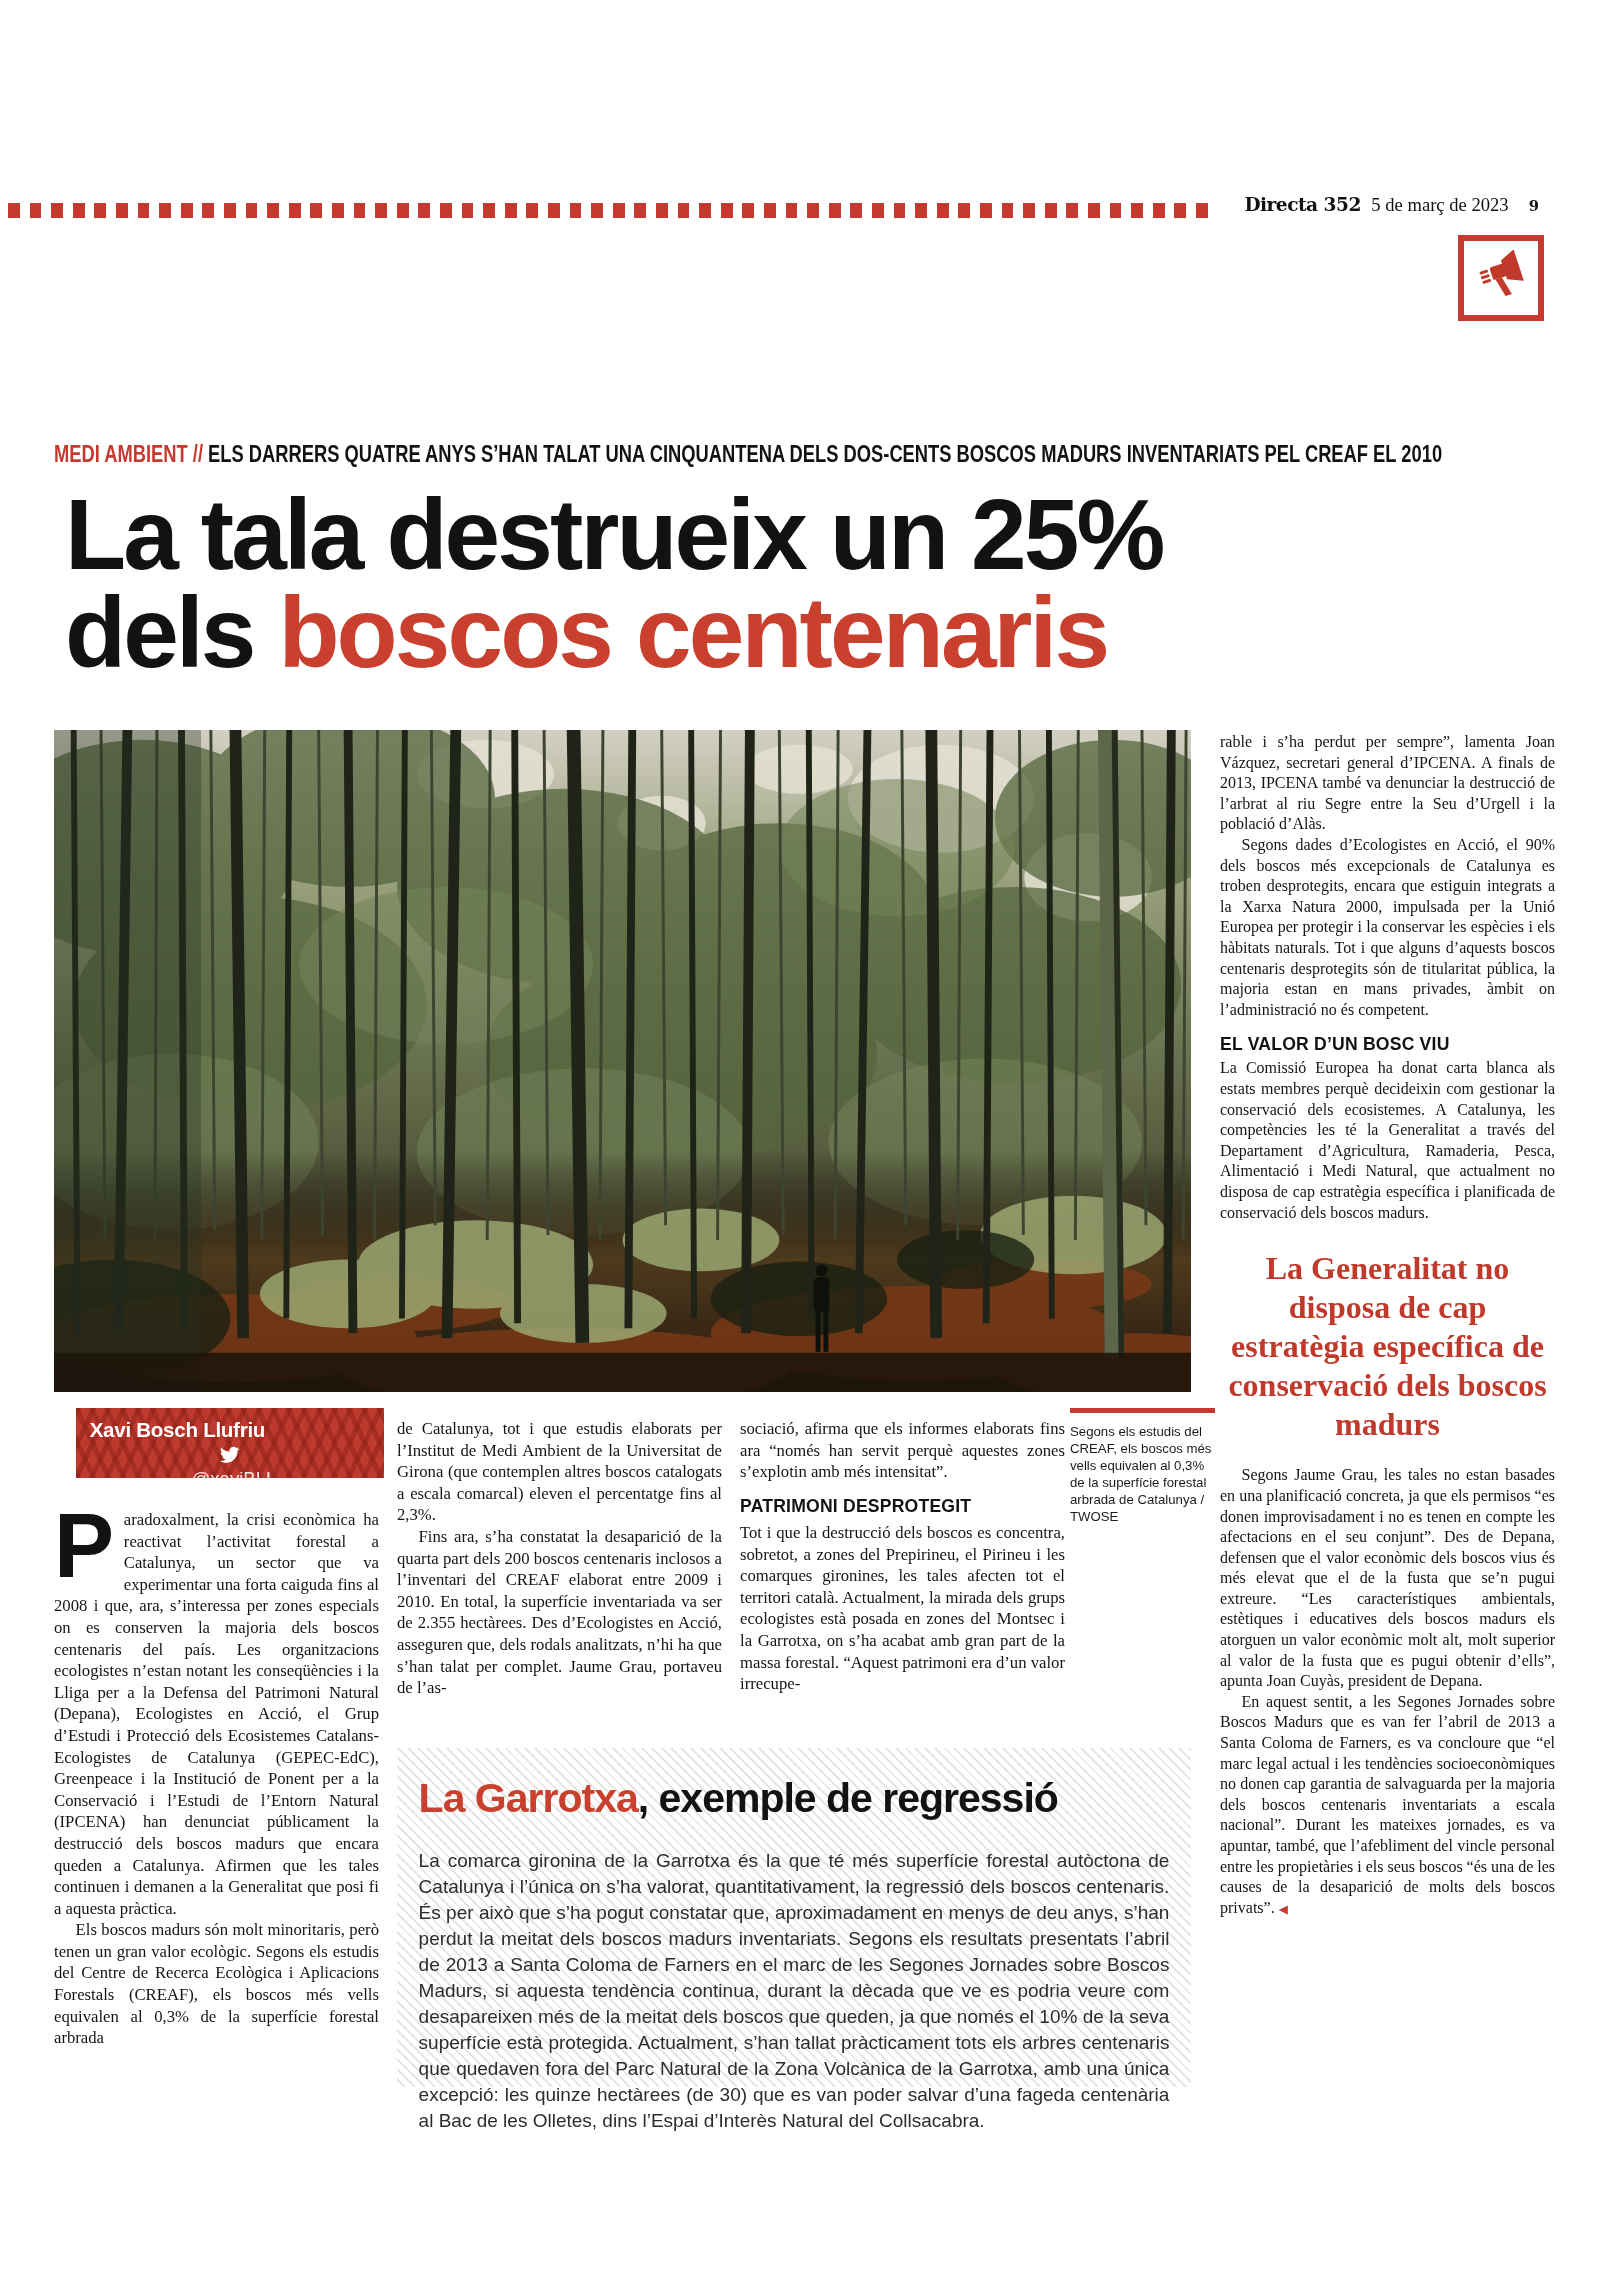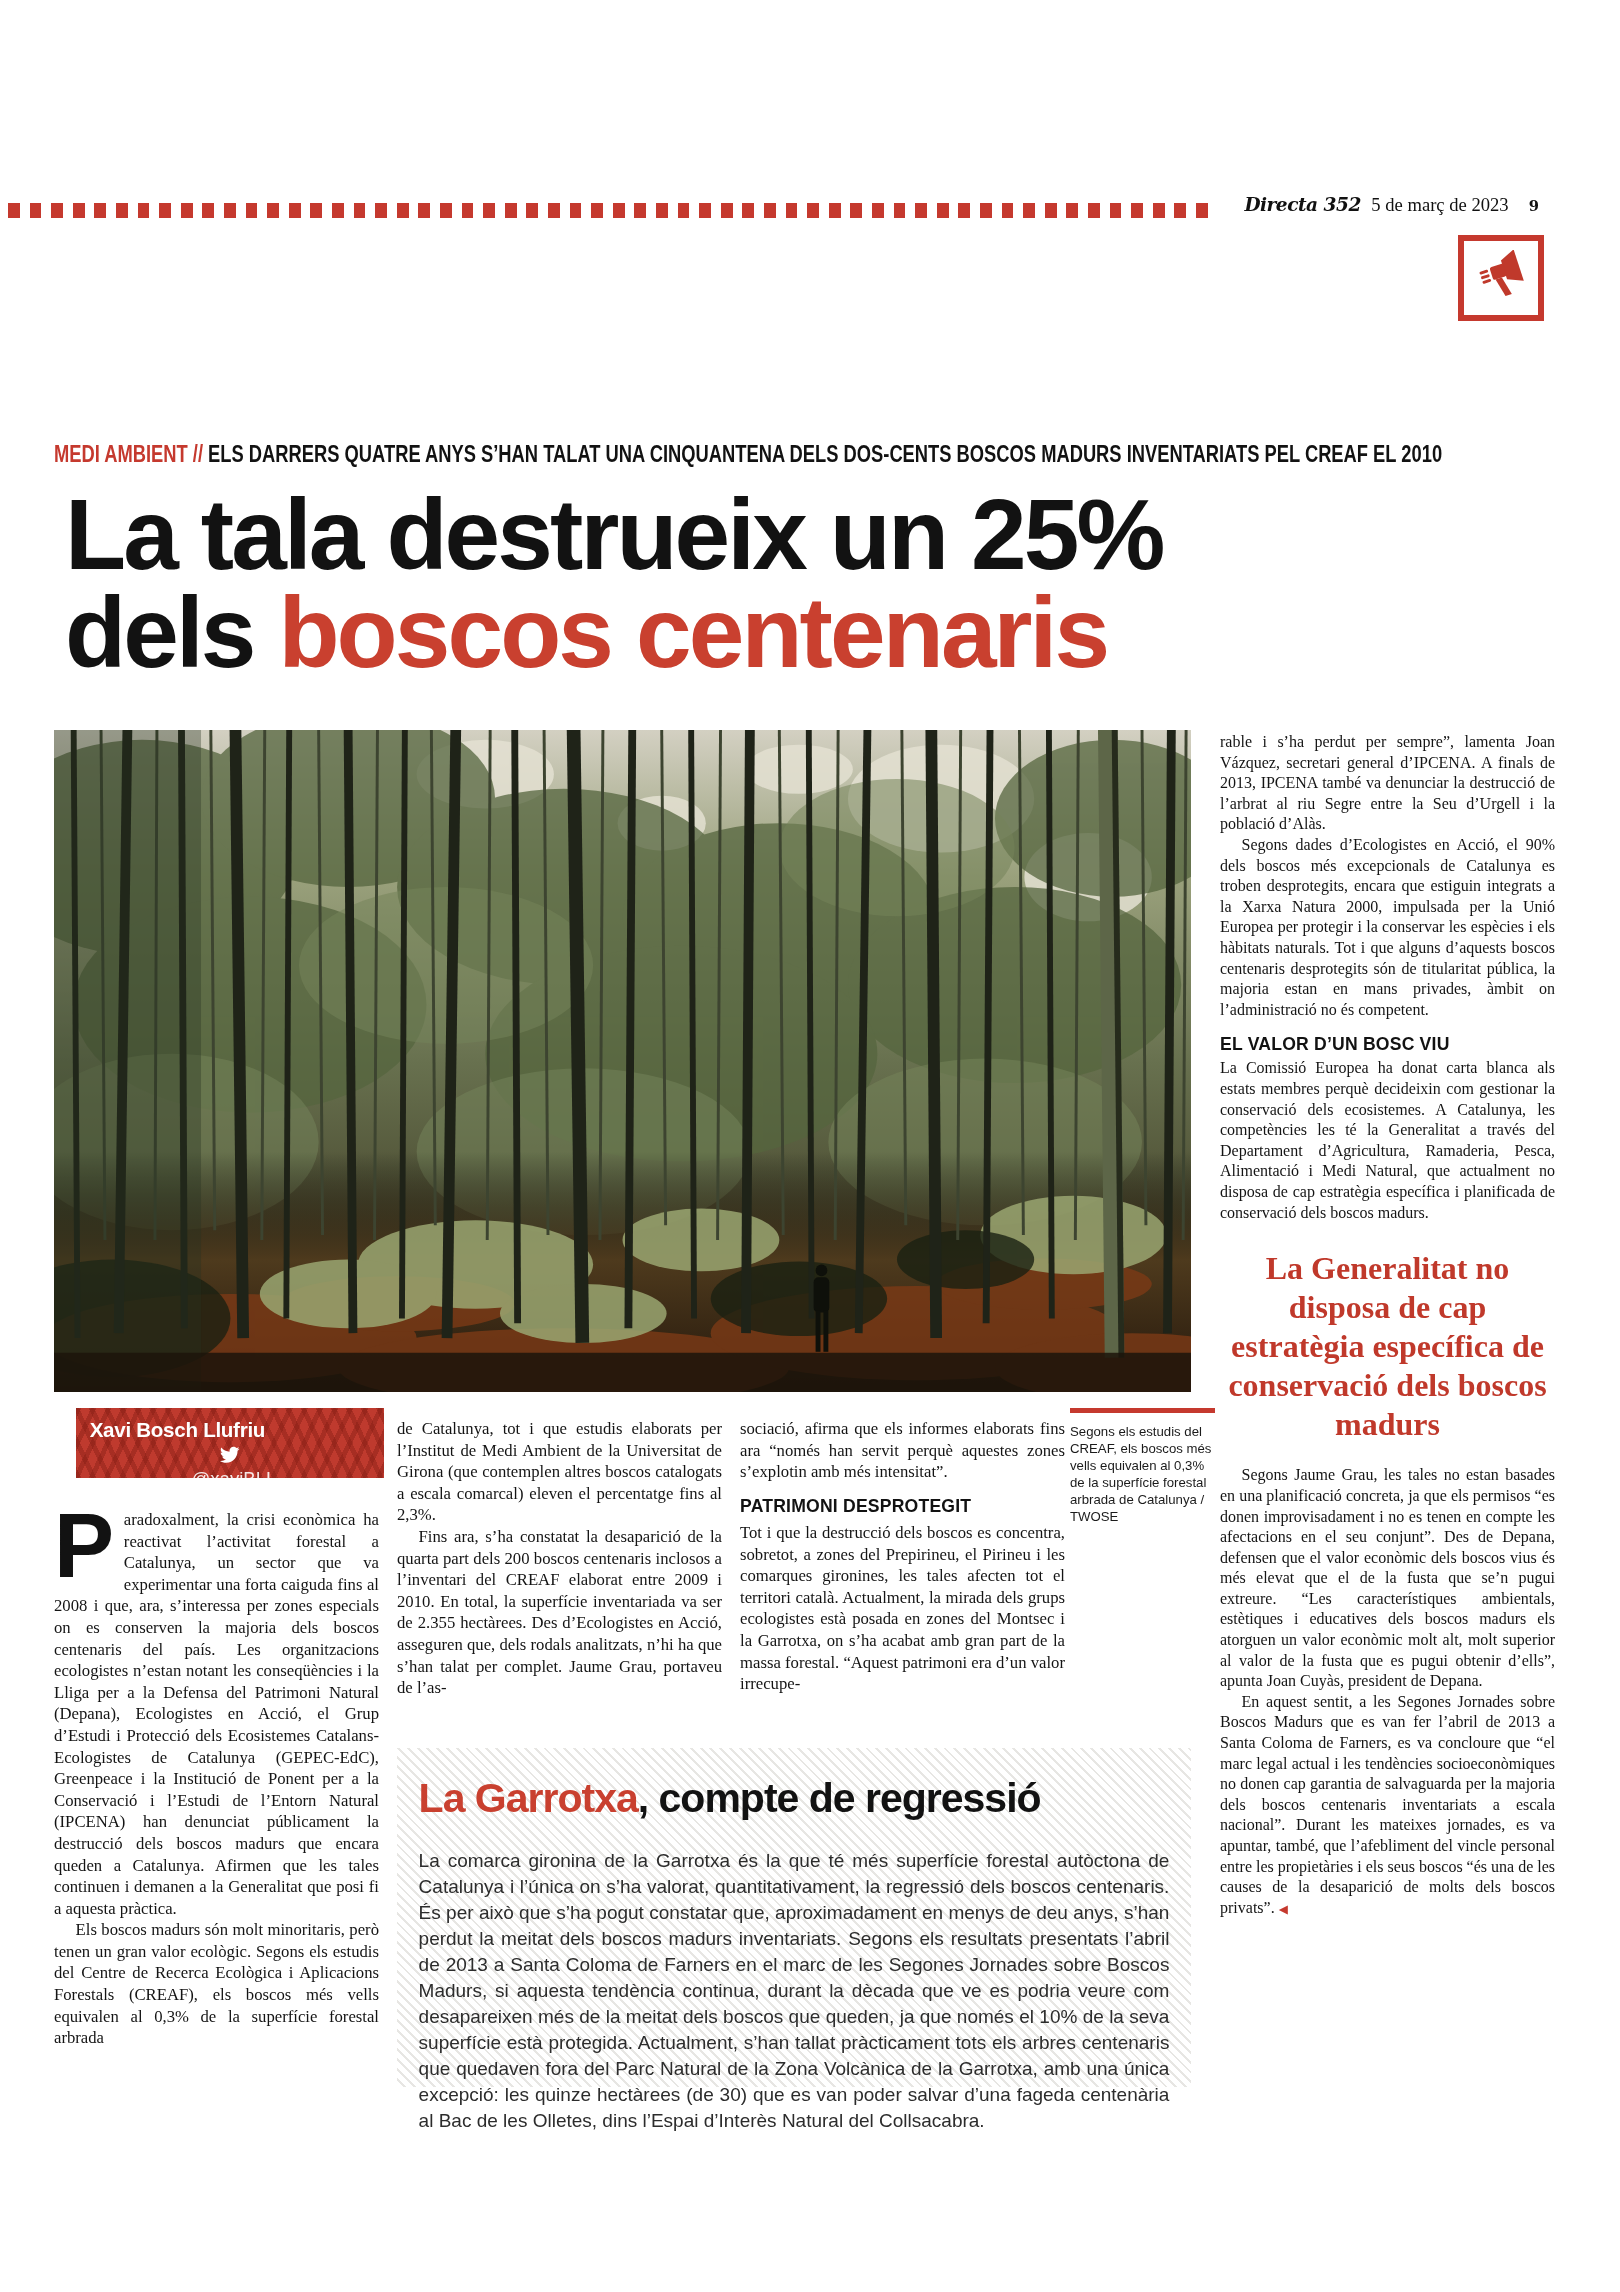--- a/index.html
+++ b/index.html
@@ -6,21 +6,21 @@
   body{
     width:1620px;height:2293px;position:relative;background:#fff;overflow:hidden;
     font-family:"Liberation Sans",sans-serif;color:#111;
   }
   .abs{position:absolute;}
 
   
   .dotted-rule{left:7.8px;top:203px;width:1206px;height:14.7px;
     background:repeating-linear-gradient(90deg,#c5392e 0 11.8px,transparent 11.8px 21.6px);}
   .header-meta{left:1108px;top:194px;width:431px;text-align:right;white-space:nowrap;}
-  .header-edition{font-family:"DejaVu Serif",serif;font-weight:700;font-size:18.6px;letter-spacing:-0.5px;font-style:italic;}
+  .header-edition{font-family:"DejaVu Serif",serif;font-weight:700;font-size:18.6px;letter-spacing:-0.5px;}
   .header-date{font-family:"Liberation Serif",serif;font-size:18.6px;margin-left:5.9px;}
   .header-page{font-family:"DejaVu Serif",serif;font-weight:700;font-size:14.7px;margin-left:15.7px;}
   .speaker-box{left:1458px;top:235px;width:74px;height:74px;border:6.9px solid #c5392e;
     background:#fff;display:flex;align-items:center;justify-content:center;}
 
   
   .kicker{left:54px;top:441px;white-space:nowrap;transform:scaleX(.78);transform-origin:left center;
     font-weight:700;font-size:23.5px;letter-spacing:0;}
   .kicker .red{color:#c5392e;}
   .kicker .blk{color:#121212;}
@@ -281,19 +281,19 @@
     <div class="pullquote">La Generalitat no disposa de cap estratègia específica de conservació dels boscos madurs</div>
     <p class="ind">Segons Jaume Grau, les tales no estan basades en una planificació concreta, ja que els permisos “es donen improvisadament i no es tenen en compte les afectacions en el seu conjunt”. Des de Depana, defensen que el valor econòmic dels boscos vius és més elevat que el de la fusta que se’n pugui extreure. “Les característiques ambientals, estètiques i educatives dels boscos madurs els atorguen un valor econòmic molt alt, molt superior al valor de la fusta que es pugui obtenir d’ells”, apunta Joan Cuyàs, president de Depana.</p>
     <p class="ind">
       <span>En aquest sentit, a les Segones Jornades sobre Boscos Madurs que es van fer l’abril de 2013 a Santa Coloma de Farners, es va concloure que “el marc legal actual i les tendències socioeconòmiques no donen cap garantia de salvaguarda per la majoria dels boscos centenaris inventariats a escala nacional”. Durant les mateixes jornades, es va apuntar, també, que l’afebliment del vincle personal entre les propietàries i els seus boscos “és una de les causes de la desaparició de molts dels boscos privats”.</span>
       <span class="endmark">◀</span>
     </p>
   </div>
 
   <div class="abs garrotxa">
     <h2 class="garrotxa-title">
-      <span class="red">La Garrotxa</span><span>, compte de regressió</span>
+      <span class="red">La Garrotxa</span><span>, exemple de regressió</span>
     </h2>
     <div class="garrotxa-body">La comarca gironina de la Garrotxa és la que té més superfície forestal autòctona de Catalunya i l’única on s’ha valorat, quantitativament, la regressió dels boscos centenaris. És per això que s’ha pogut constatar que, aproximadament en menys de deu anys, s’han perdut la meitat dels boscos madurs inventariats. Segons els resultats presentats l’abril de 2013 a Santa Coloma de Farners en el marc de les Segones Jornades sobre Boscos Madurs, si aquesta tendència continua, durant la dècada que ve es podria veure com desapareixen més de la meitat dels boscos que queden, ja que només el 10% de la seva superfície està protegida. Actualment, s’han tallat pràcticament tots els arbres centenaris que quedaven fora del Parc Natural de la Zona Volcànica de la Garrotxa, amb una única excepció: les quinze hectàrees (de 30) que es van poder salvar d’una fageda centenària al Bac de les Olletes, dins l’Espai d’Interès Natural del Collsacabra.</div>
   </div>
 
 </div>
 
 
 </body></html>

